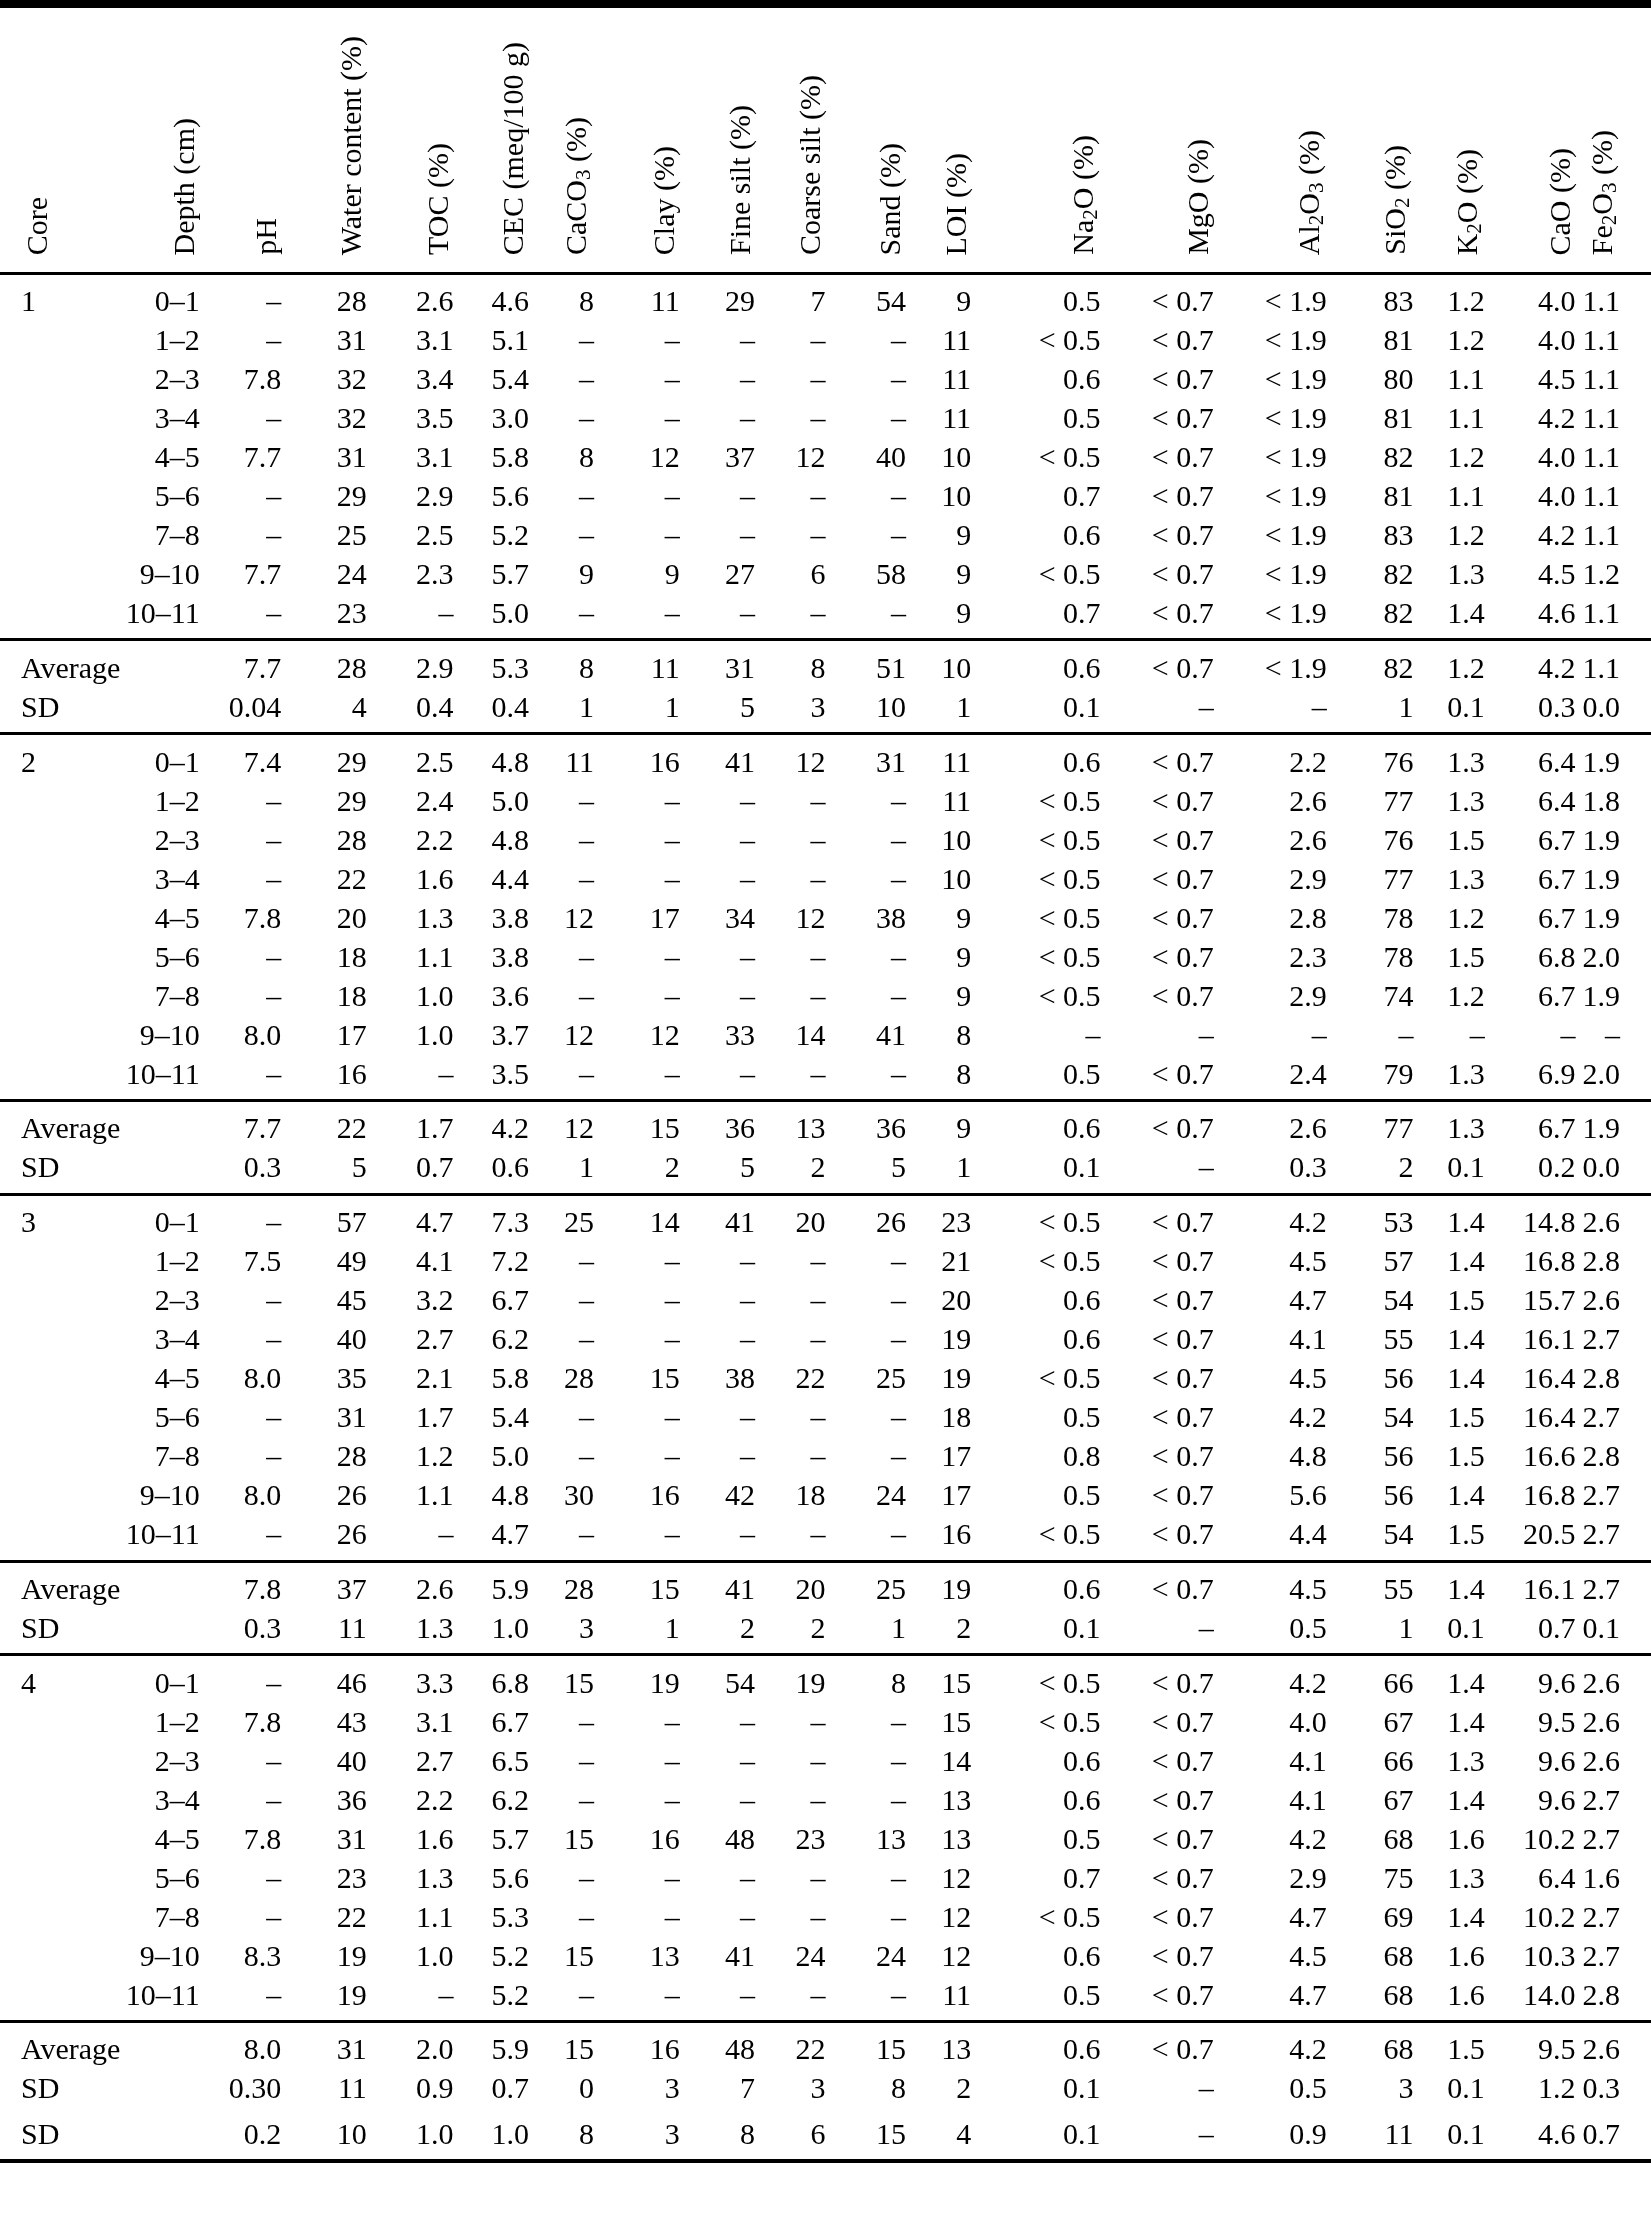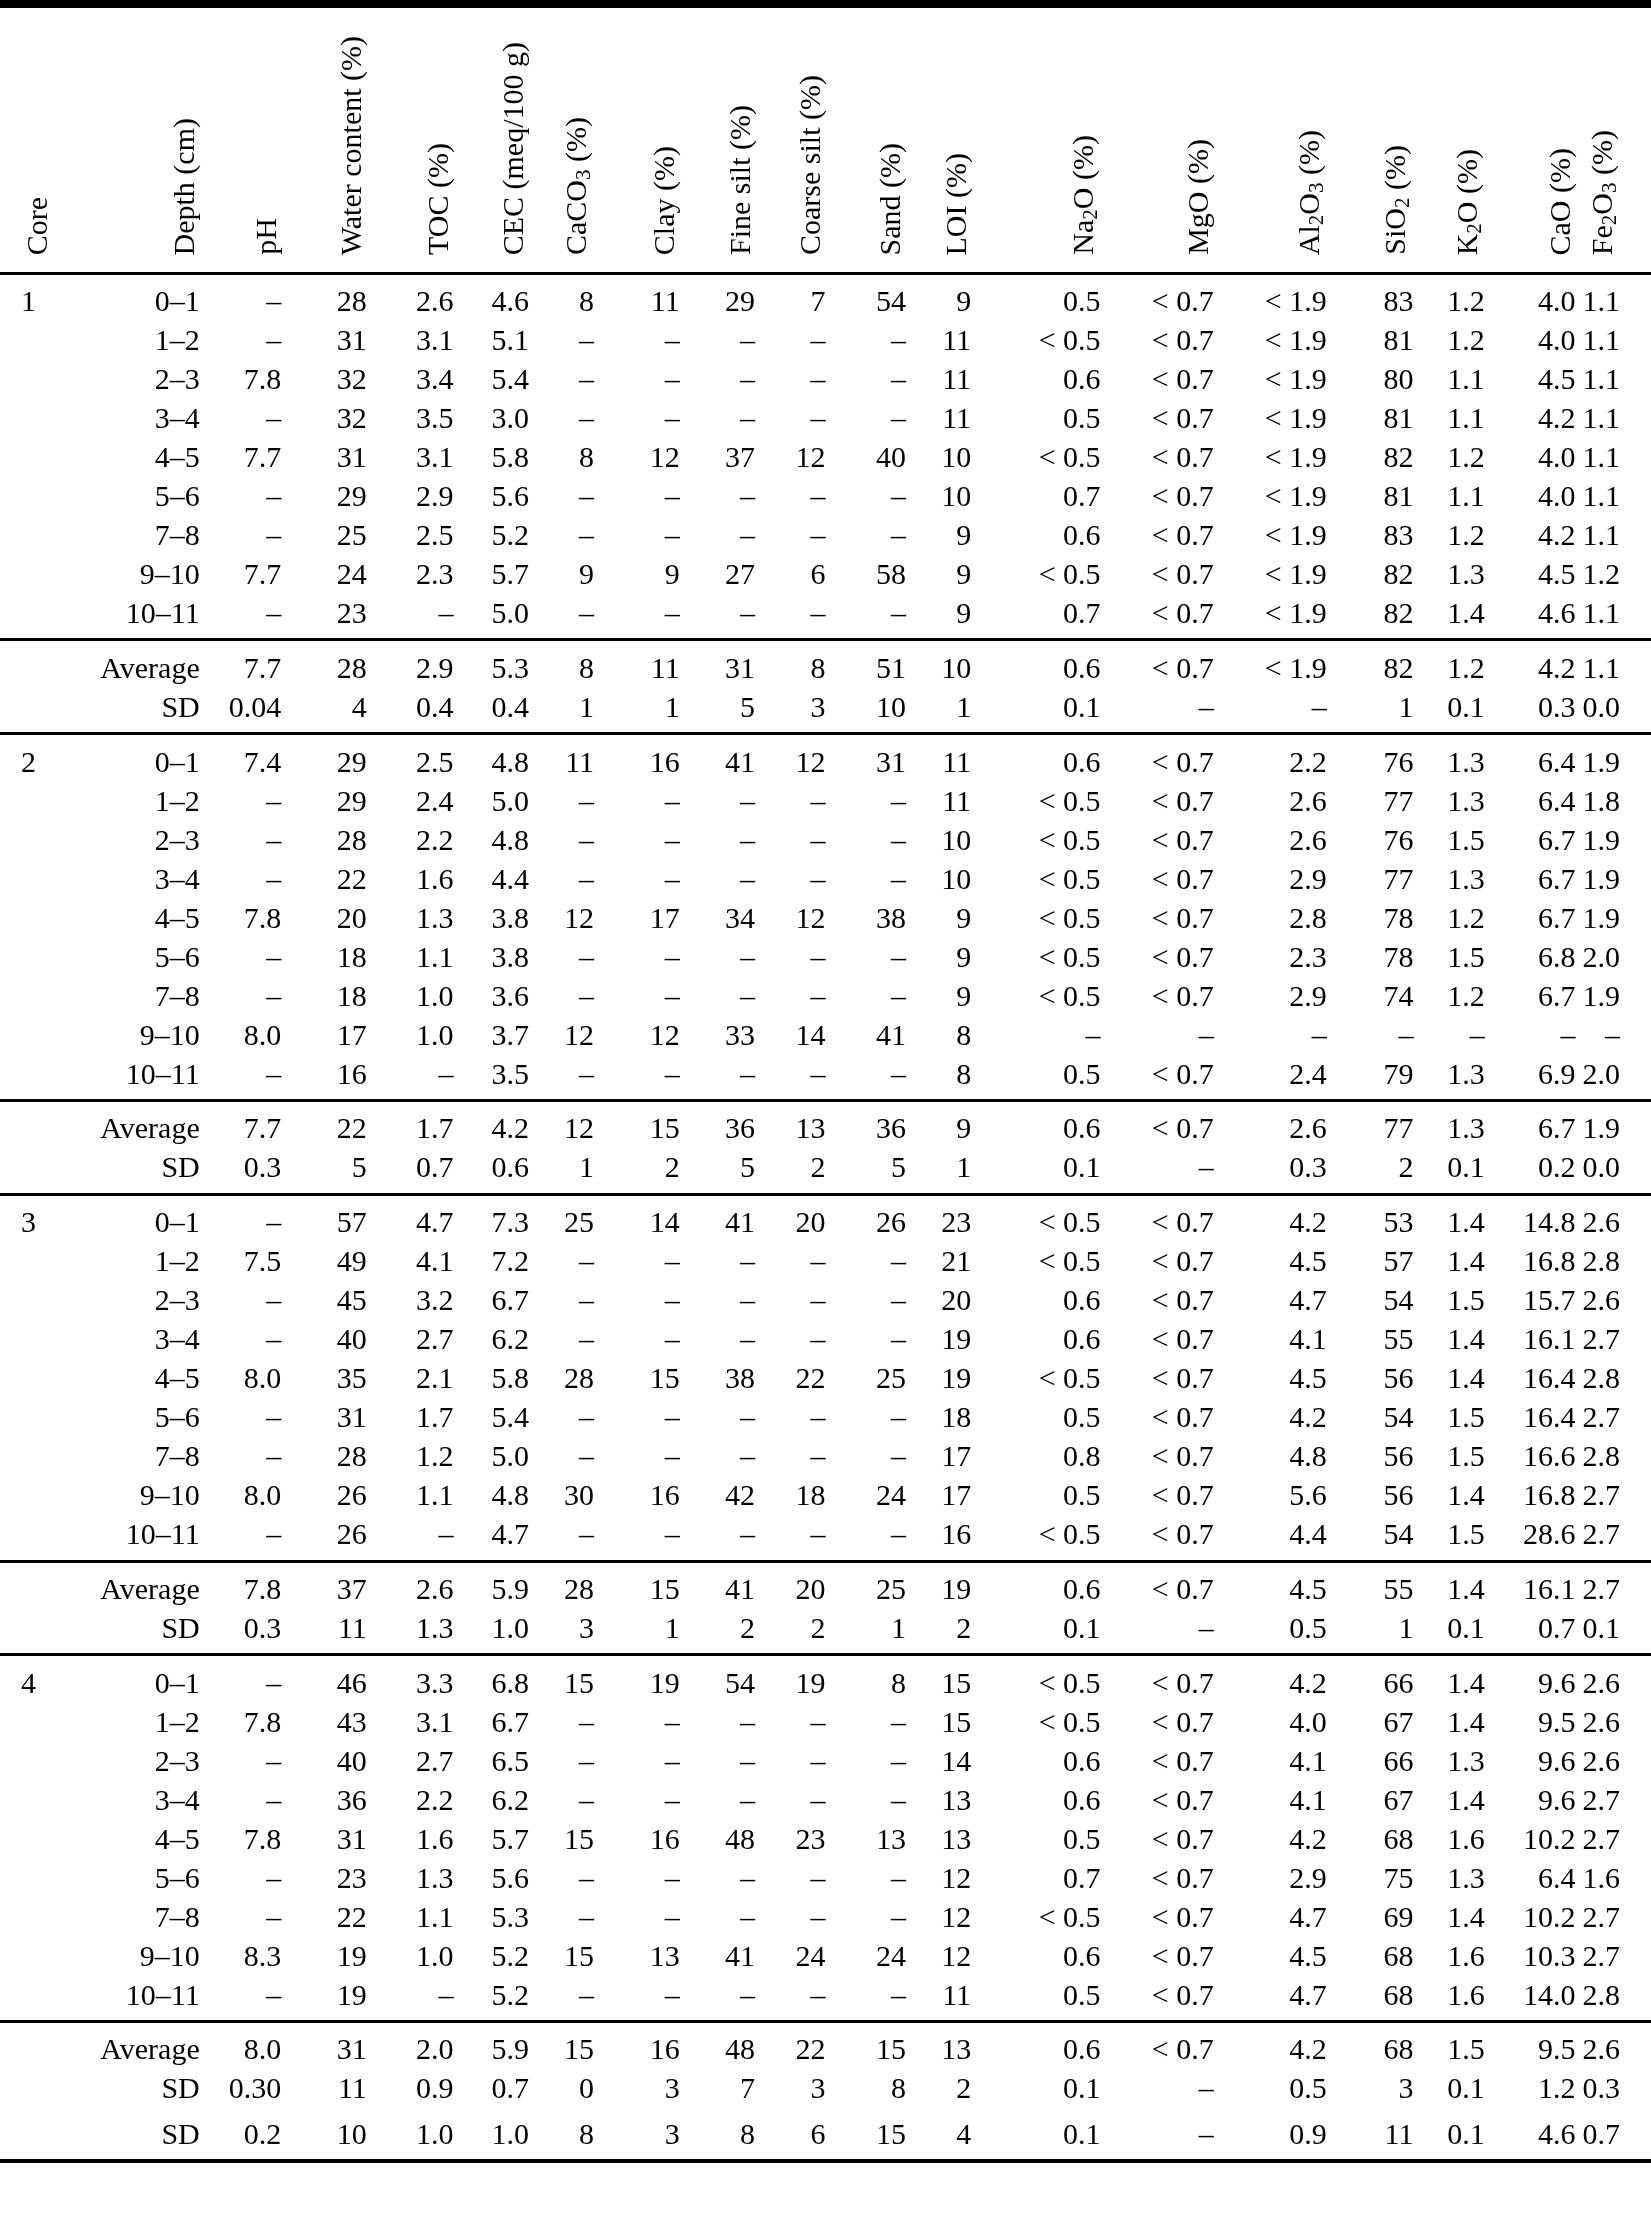--- a/index.html
+++ b/index.html
@@ -40,21 +40,21 @@
     display: inline-block;
     line-height: 1.05;
   }
   .vlabel sub { font-size: 70%; }
   tbody td {
     font-size: 30px;
     line-height: 39px;
     text-align: right;
   }
   td.core-cell { text-align: left; padding-left: 21px; }
-  td.row-label { text-align: right; padding-left: 27px; }
+  td.row-label { text-align: left; padding-left: 21px; }
   tr.rule-top td { border-top: 3.2px solid #000; padding-top: 6.4px; }
   tr.pad-top td { padding-top: 6.4px; }
   tr.pad-bottom td { padding-bottom: 6.4px; }
   .col-last-pad { padding-right: 31px; }
 </style>
 </head>
 <body>
 
 <div class="page">
   <table class="data-table">
@@ -740,21 +740,21 @@
           <td>–</td>
           <td>–</td>
           <td>–</td>
           <td>–</td>
           <td>16</td>
           <td>&lt; 0.5</td>
           <td>&lt; 0.7</td>
           <td>4.4</td>
           <td>54</td>
           <td>1.5</td>
-          <td>28.6</td>
+          <td>20.5</td>
           <td class="col-last-pad">2.7</td>
         </tr>
         <tr class="rule-top">
           <td class="row-label" colspan="2">Average</td>
           <td>7.8</td>
           <td>37</td>
           <td>2.6</td>
           <td>5.9</td>
           <td>28</td>
           <td>15</td>

